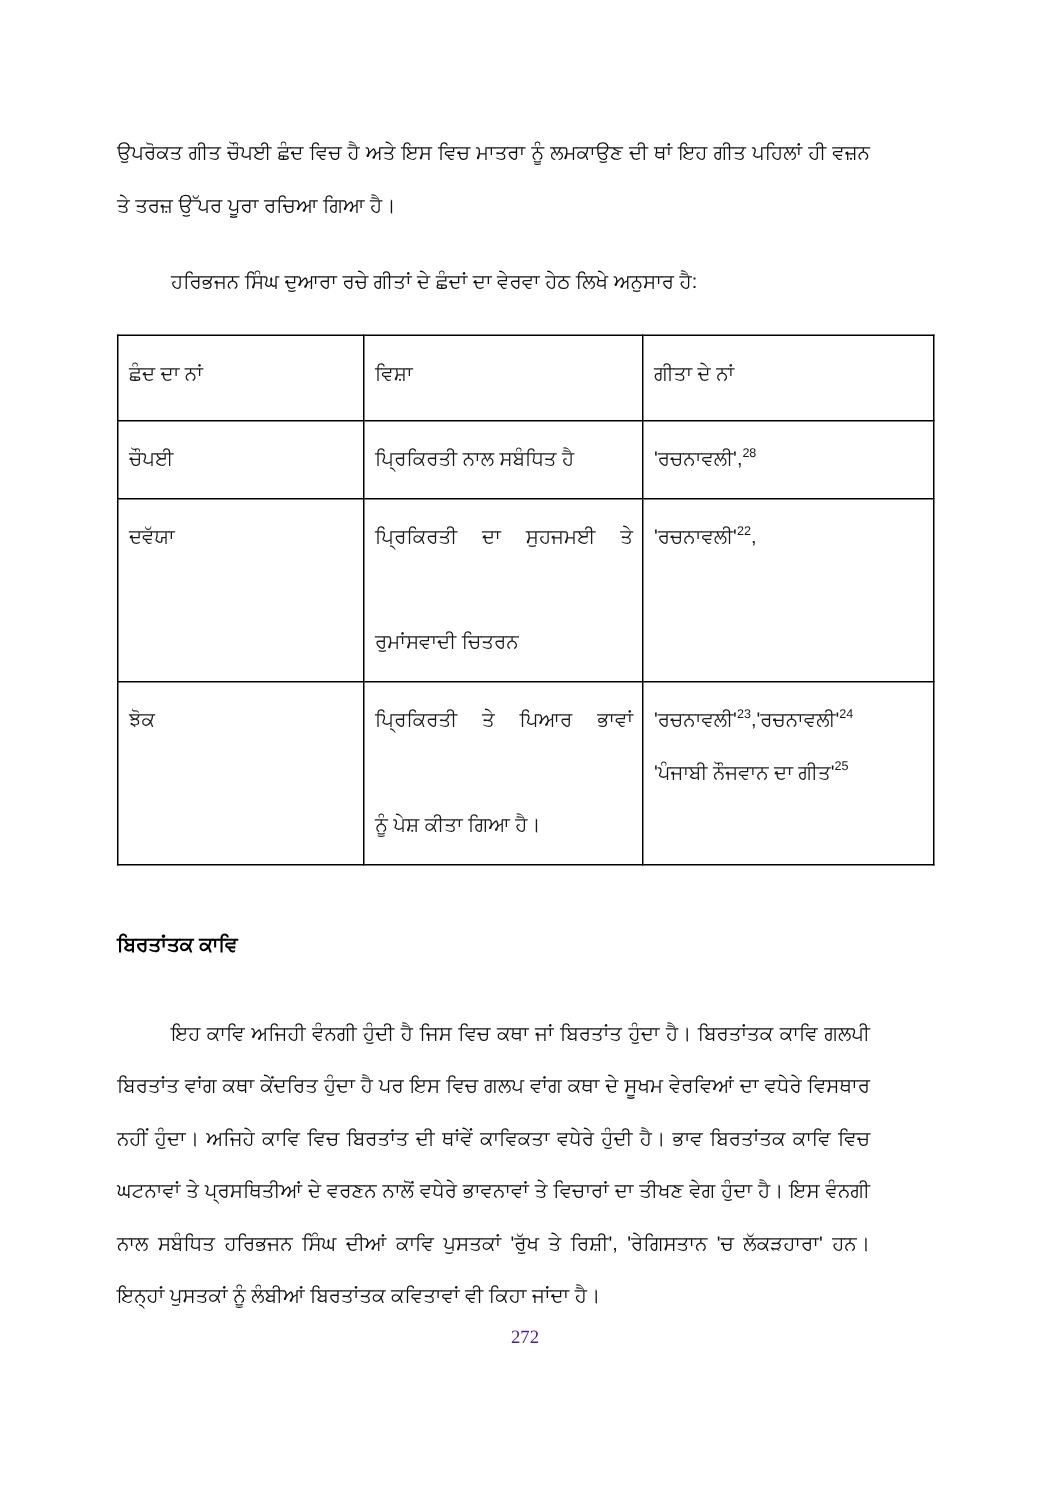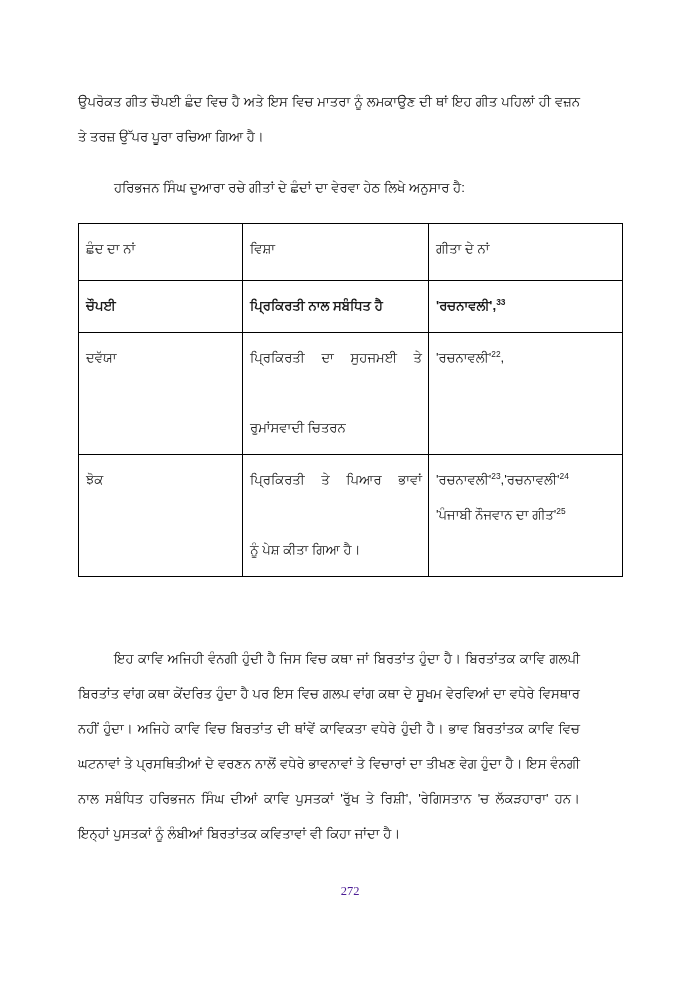--- a/index.html
+++ b/index.html
@@ -67,21 +67,21 @@
     text-justify: inter-word;
   }
   table.chand-table td.c1 { width: 150px; }
   table.chand-table td.c2 { width: 172px; }
   table.chand-table td.c3 { width: 180px; }
 
   table.chand-table tr.head td {
     height: 30px;
     padding-bottom: 14px;
   }
-  table.chand-table tr.r1 td { height: 30px; font-weight: bold; }
+  table.chand-table tr.r1 td { height: 30px; }
   table.chand-table tr.r2 td { height: 66px; }
   table.chand-table tr.r3 td { height: 66px; margin-top: 12px; }
 
   .cellline { display: block; }
   .cellline.justified {
     text-align: justify;
     text-justify: inter-word;
   }
   .cellline.justified::after {
     content: "";
@@ -138,21 +138,21 @@
             <td class="c2">ਵਿਸ਼ਾ</td>
             <td class="c3">ਗੀਤਾ ਦੇ ਨਾਂ</td>
           </tr>
 
           <tr class="r1">
             <td class="c1">ਚੌਪਈ</td>
             <td class="c2">
               <span class="cellline plain">ਪ੍ਰਿਕਿਰਤੀ ਨਾਲ ਸਬੰਧਿਤ ਹੈ</span>
             </td>
             <td class="c3">
-              <span class="cellline plain"><span>'ਰਚਨਾਵਲੀ',</span><sup>33</sup></span>
+              <span class="cellline plain"><span>'ਰਚਨਾਵਲੀ',</span><sup>28</sup></span>
             </td>
           </tr>
 
           <tr class="r2">
             <td class="c1">ਦਵੱਯਾ</td>
             <td class="c2">
               <span class="cellline justified">ਪ੍ਰਿਕਿਰਤੀ ਦਾ ਸੁਹਜਮਈ ਤੇ</span>
               <span class="cellline plain">ਰੁਮਾਂਸਵਾਦੀ ਚਿਤਰਨ</span>
             </td>
             <td class="c3">
@@ -170,20 +170,21 @@
               <span class="cellline plain"><span>'ਰਚਨਾਵਲੀ'</span><sup>23</sup><span>,'ਰਚਨਾਵਲੀ'</span><sup>24</sup></span>
               <span class="cellline plain"><span>'ਪੰਜਾਬੀ ਨੌਜਵਾਨ ਦਾ ਗੀਤ'</span><sup>25</sup></span>
             </td>
           </tr>
         </tbody>
       </table>
     </div>
 
     <div class="spacer-lg"></div>
 
+    <h2 class="section-heading">ਬਿਰਤਾਂਤਕ ਕਾਵਿ</h2>
 
     <div class="spacer-md"></div>
 
     <p class="para indent-first">ਇਹ ਕਾਵਿ ਅਜਿਹੀ ਵੰਨਗੀ ਹੁੰਦੀ ਹੈ ਜਿਸ ਵਿਚ ਕਥਾ ਜਾਂ ਬਿਰਤਾਂਤ ਹੁੰਦਾ ਹੈ। ਬਿਰਤਾਂਤਕ ਕਾਵਿ ਗਲਪੀ ਬਿਰਤਾਂਤ ਵਾਂਗ ਕਥਾ ਕੇਂਦਰਿਤ ਹੁੰਦਾ ਹੈ ਪਰ ਇਸ ਵਿਚ ਗਲਪ ਵਾਂਗ ਕਥਾ ਦੇ ਸੂਖਮ ਵੇਰਵਿਆਂ ਦਾ ਵਧੇਰੇ ਵਿਸਥਾਰ ਨਹੀਂ ਹੁੰਦਾ। ਅਜਿਹੇ ਕਾਵਿ ਵਿਚ ਬਿਰਤਾਂਤ ਦੀ ਥਾਂਵੇਂ ਕਾਵਿਕਤਾ ਵਧੇਰੇ ਹੁੰਦੀ ਹੈ। ਭਾਵ ਬਿਰਤਾਂਤਕ ਕਾਵਿ ਵਿਚ ਘਟਨਾਵਾਂ ਤੇ ਪ੍ਰਸਥਿਤੀਆਂ ਦੇ ਵਰਣਨ ਨਾਲੋਂ ਵਧੇਰੇ ਭਾਵਨਾਵਾਂ ਤੇ ਵਿਚਾਰਾਂ ਦਾ ਤੀਖਣ ਵੇਗ ਹੁੰਦਾ ਹੈ। ਇਸ ਵੰਨਗੀ ਨਾਲ ਸਬੰਧਿਤ ਹਰਿਭਜਨ ਸਿੰਘ ਦੀਆਂ ਕਾਵਿ ਪੁਸਤਕਾਂ 'ਰੁੱਖ ਤੇ ਰਿਸ਼ੀ', 'ਰੇਗਿਸਤਾਨ 'ਚ ਲੱਕੜਹਾਰਾ' ਹਨ। ਇਨ੍ਹਾਂ ਪੁਸਤਕਾਂ ਨੂੰ ਲੰਬੀਆਂ ਬਿਰਤਾਂਤਕ ਕਵਿਤਾਵਾਂ ਵੀ ਕਿਹਾ ਜਾਂਦਾ ਹੈ।</p>
 
   </div>
 
   <div class="page-number">272</div>
 
 </div>

